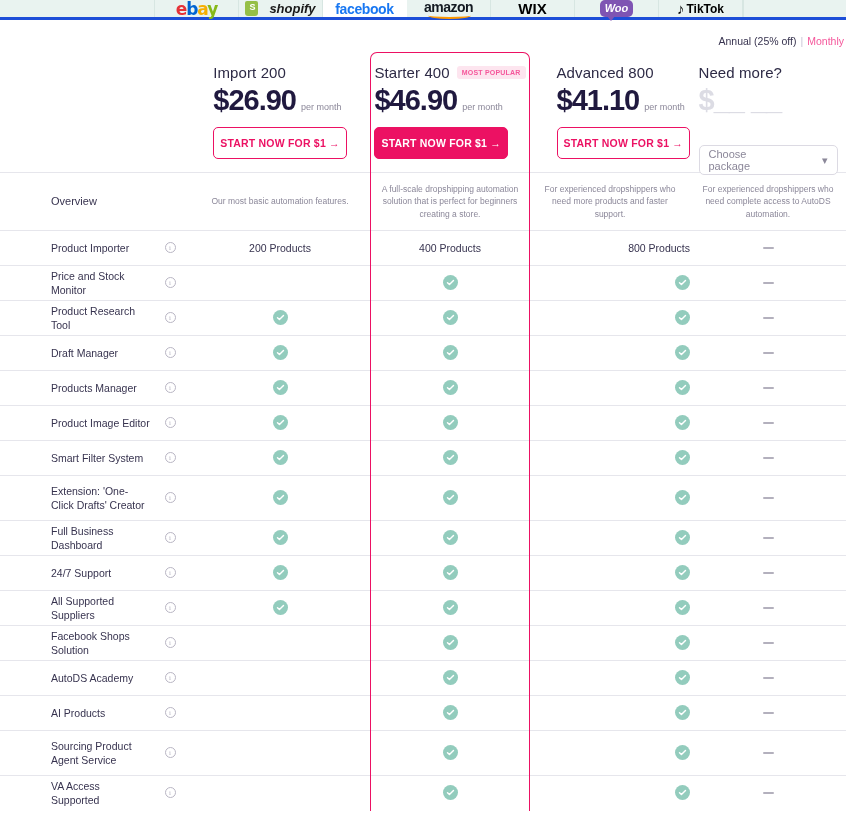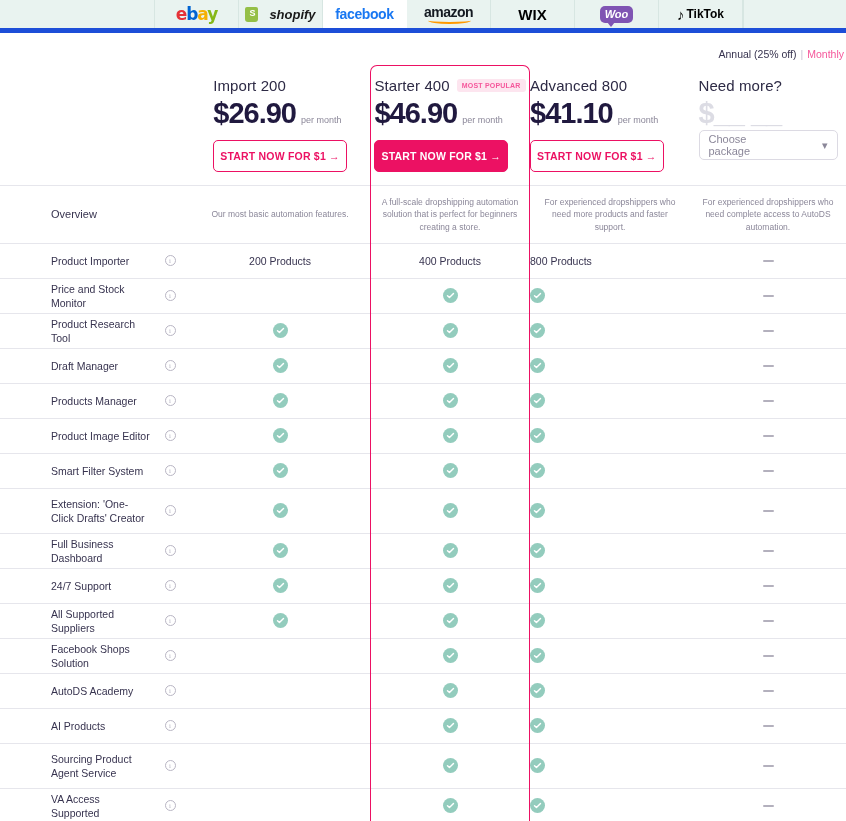--- a/index.html
+++ b/index.html
@@ -5,25 +5,25 @@
   * { box-sizing: border-box; margin: 0; padding: 0; }
   html, body {
     width: 846px; height: 821px;
     background: #ffffff;
     font-family: "Liberation Sans", sans-serif;
     overflow: hidden;
   }
 
   
   .platform-bar {
-    height: 33px;
+    height: 20px;
     background: #e9f3f0;
     display: flex;
     align-items: stretch;
-    border-bottom: 5px solid #1d4ed8;
+    border-bottom: 3px solid #1d4ed8;
   }
   .plat-spacer { flex: 0 0 155px; border-right: 1px solid #d7e6e2; }
   .plat-spacer-right { flex: 1 1 auto; border-left: 1px solid #d7e6e2; }
   .plat-tab {
     flex: 0 0 84px;
     display: flex; align-items: center; justify-content: center;
     border-right: 1px solid #d7e6e2;
     cursor: pointer;
     font-size: 13px;
     font-weight: bold;
@@ -79,21 +79,21 @@
   .billing-monthly { font-size: 10.5px; color: #f5579b; cursor: pointer; }
 
   
   .table { width: 846px; position: relative; }
   .row { display: flex; align-items: stretch; }
 
   .c-feat  { flex: 0 0 150px; padding-left: 51px; display: flex; align-items: center; }
   .c-info  { flex: 0 0 40px;  display: flex; align-items: center; justify-content: center; }
   .c-p1    { flex: 0 0 180px; display: flex; align-items: center; justify-content: center; }
   .c-p2    { flex: 0 0 160px; display: flex; align-items: center; justify-content: center; }
-  .c-p3    { flex: 0 0 160px; display: flex; align-items: center; justify-content: flex-start; }
+  .c-p3    { flex: 0 0 160px; display: flex; align-items: center; justify-content: flex-end; }
   .c-p4    { flex: 1 1 auto;  display: flex; align-items: center; justify-content: center; }
 
   
   .head-row { height: 120px; align-items: flex-start; padding-top: 12px; }
   .head-cell { display: flex; flex-direction: column; align-items: flex-start; padding-left: 0; }
   .plan-title-wrap { display: flex; align-items: center; gap: 7px; }
   .plan-title { font-size: 15px; color: #2d2a45; font-weight: normal; letter-spacing: .1px;}
   .badge-pop {
     background: #fde5ef; color: #f5579b; font-size: 7px; font-weight: bold;
     padding: 3px 5px; border-radius: 3px; letter-spacing: .2px; white-space: nowrap;
@@ -102,21 +102,21 @@
   .price { font-size: 29px; font-weight: bold; color: #20193f; letter-spacing: -1px; }
   .price.muted { color: #dcdce4; }
   .permonth { font-size: 9px; color: #8b8799; }
   .cta {
     margin-top: 10px; font-size: 10.5px; font-weight: bold; letter-spacing: .2px;
     padding: 9px 6px; border-radius: 5px; cursor: pointer; white-space: nowrap;
     border: 1.5px solid #ec1163; color: #ec1163; background: #fff;
   }
   .cta.filled { background: #ec1163; color: #fff; border-color: #ec1163; }
   .select-pkg {
-    margin-top: 0; width: 139px; height: 30px; border: 1px solid #dcdae3;
+    margin-top: 28px; width: 139px; height: 30px; border: 1px solid #dcdae3;
     border-radius: 5px; background: #fff; display: flex; align-items: center;
     justify-content: space-between; padding: 0 9px; cursor: pointer; gap: 39px;
   }
   .select-pkg span { font-size: 11px; color: #8b8799; }
   .chev { font-size: 9px; color: #8b8799; }
 
   
   .ov-row { min-height: 46px; border-top: 1px solid #e6e6ec; }
   .ov-label { font-size: 11px; color: #37334f; }
   .ov-text { font-size: 8.5px; color: #8b8799; text-align: center; line-height: 1.45; padding: 10px 8px; }

